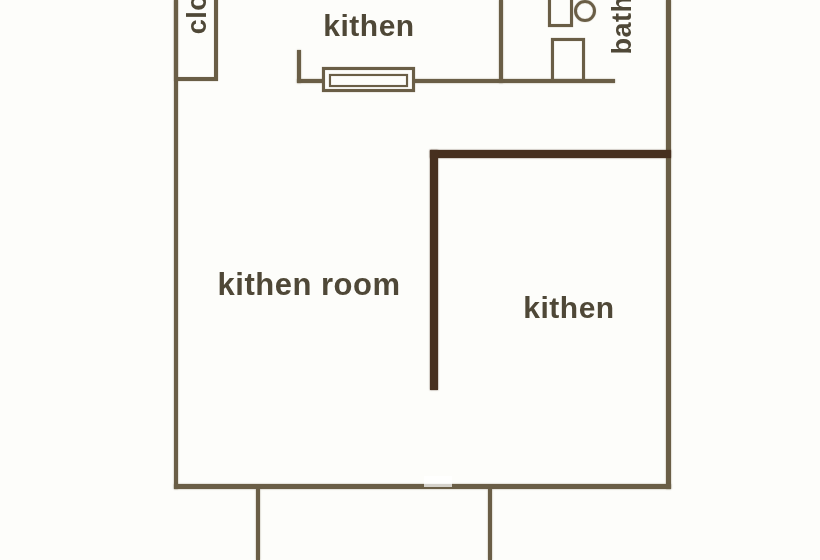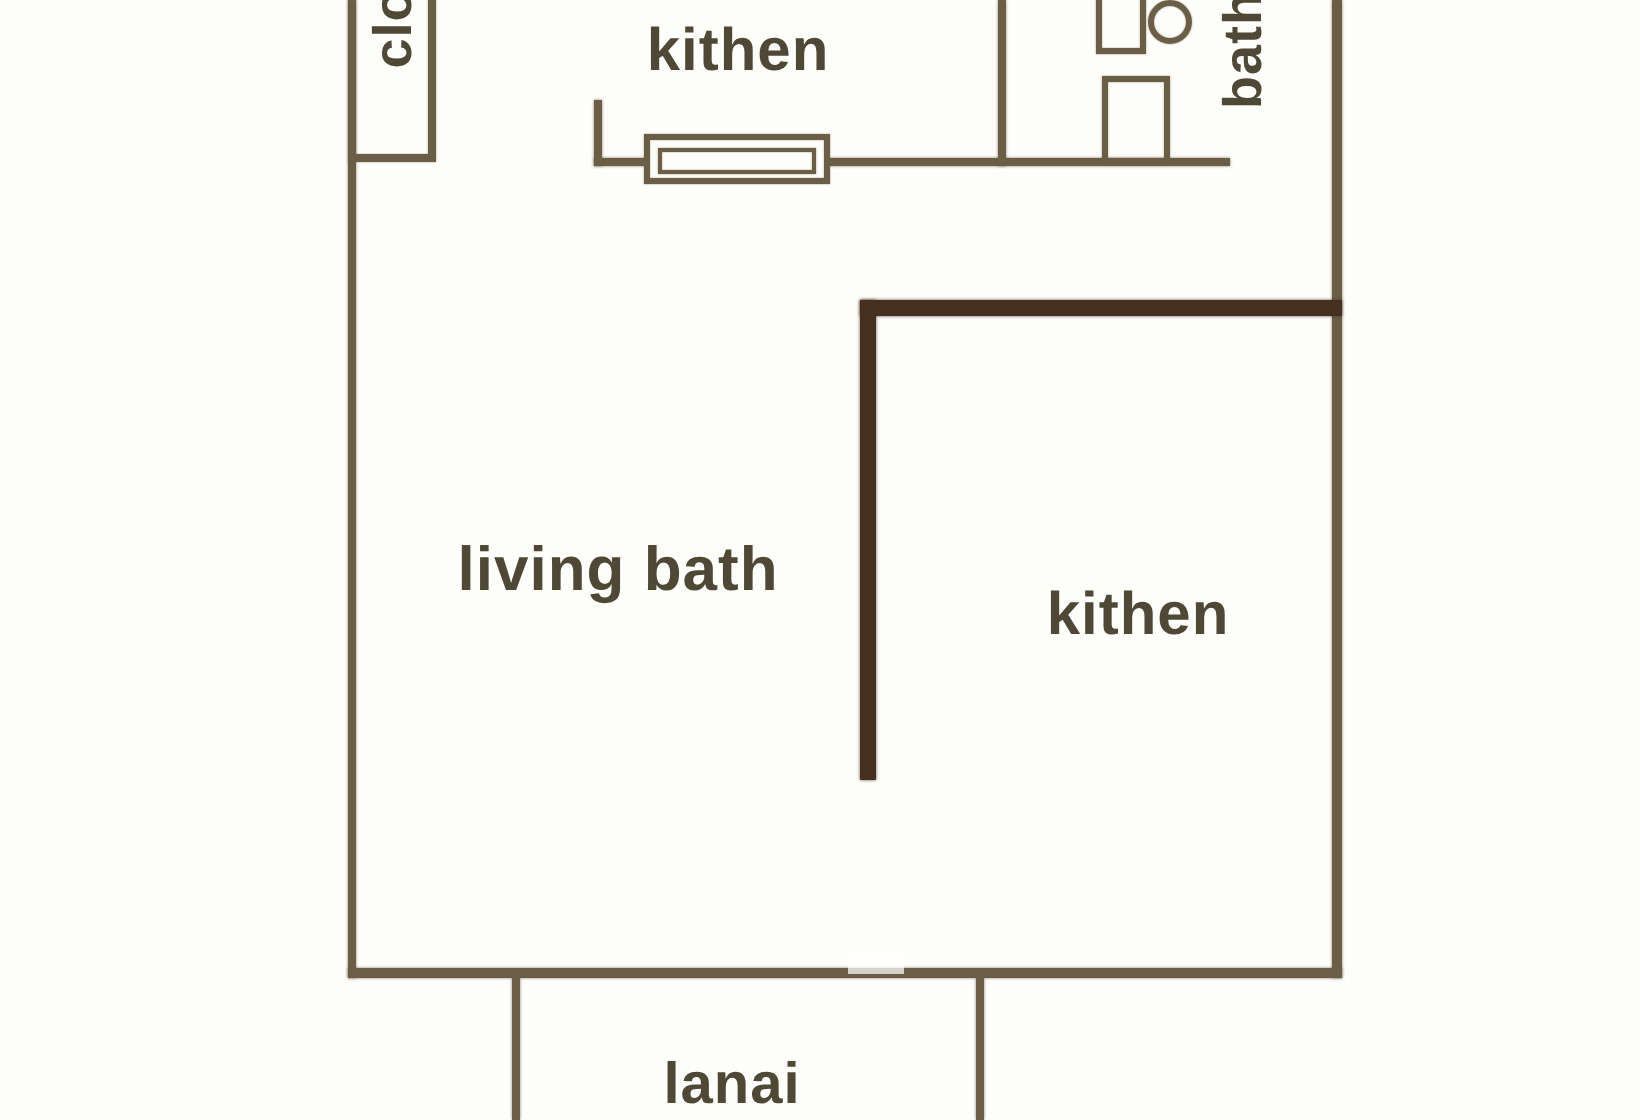--- a/index.html
+++ b/index.html
@@ -81,17 +81,16 @@
   <div class="outline counter-inner"></div>
   <div class="outline toilet-tank"></div>
   <div class="outline toilet-bowl"></div>
   <div class="outline bath-sink"></div>
 
   <div class="door-smudge"></div>
 
   <div class="label vertical lbl-closet">clo</div>
   <div class="label lbl-kitchen">kithen</div>
   <div class="label vertical lbl-bath">bath</div>
-  <div class="label lbl-living">living bath</div>
+  <div class="label lbl-living">kithen room</div>
   <div class="label lbl-bedroom">kithen</div>
-  <div class="label lbl-lanai">lanai</div>
 
 </div>
 
 </body></html>

